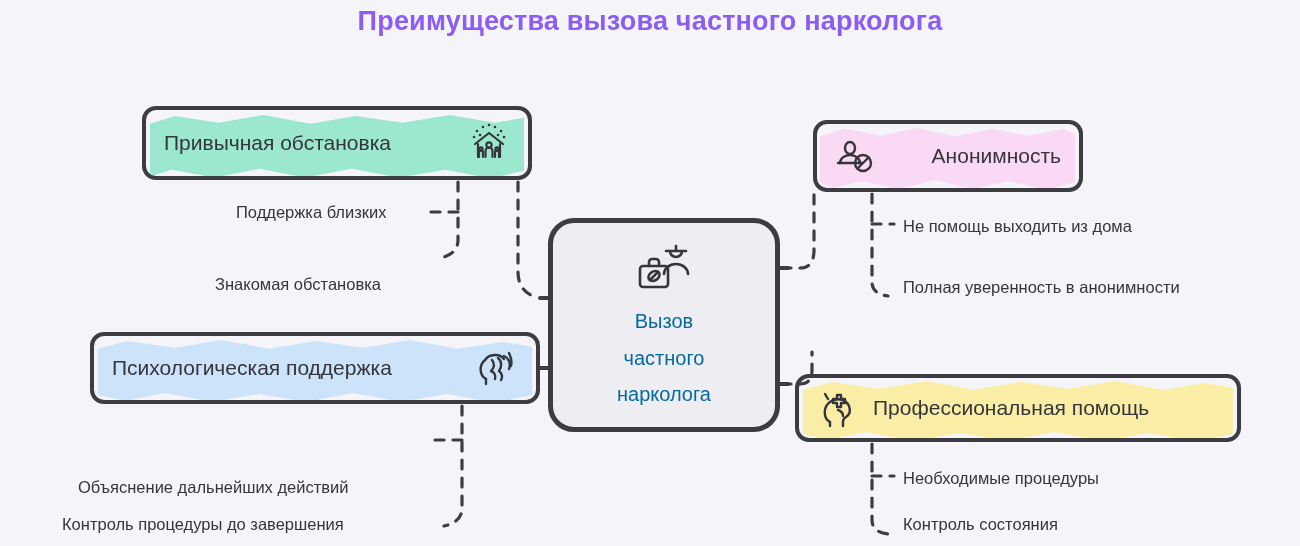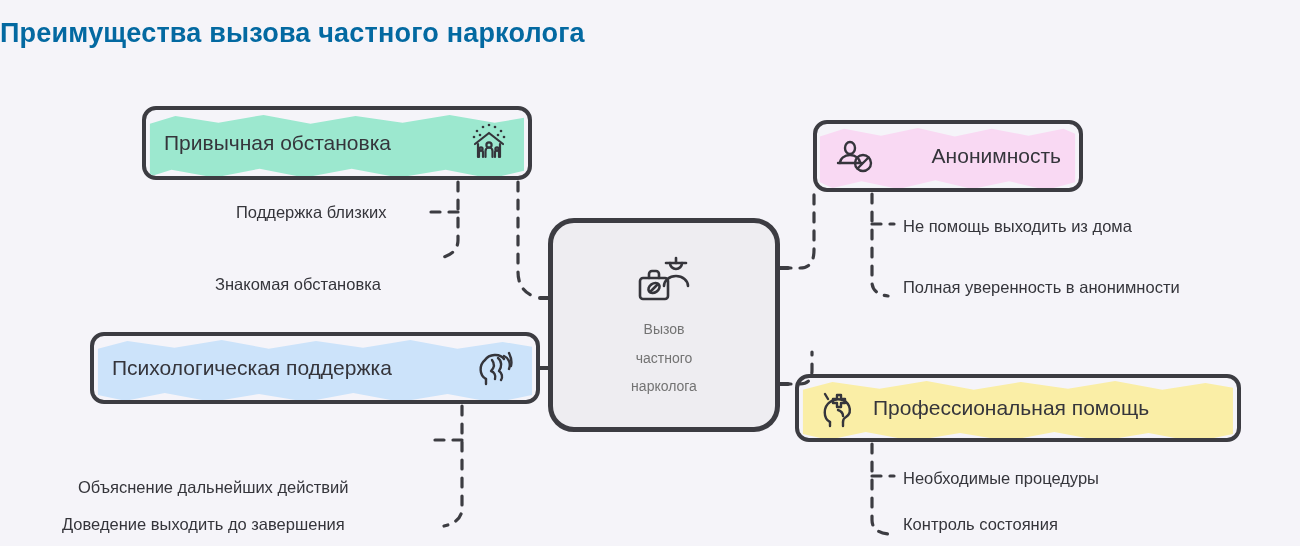--- a/index.html
+++ b/index.html
@@ -22,26 +22,27 @@
   }
   .svg-layer {
     position: absolute;
     inset: 0;
     width: 1300px;
     height: 546px;
     pointer-events: none;
   }
   .page-title {
     position: absolute;
-    top: 18px;
+    top: 6px;
     left: 0;
     width: 1300px;
+    text-align: center;
     font-size: 27px;
     font-weight: bold;
-    color: #0369a1;
+    color: #8b5cf6;
     letter-spacing: .2px;
   }
 
   
   .node {
     position: absolute;
     box-sizing: border-box;
     border: 4px solid #3c3c42;
     border-radius: 14px;
     display: flex;
@@ -86,23 +87,23 @@
     background: #eeedf1;
     border-width: 5px;
   }
   #center-node .node-inner {
     flex-direction: column;
     justify-content: center;
     gap: 10px;
     padding: 0 14px;
   }
   #center-node .center-text {
-    font-size: 14px;
+    font-size: 20px;
     line-height: 1.32;
-    color: #737373;
+    color: #0369a1;
     text-align: center;
   }
 
   
   #node-green  { left: 142px; top: 106px;  width: 390px; height: 74px; }
   #node-pink   { left: 813px; top: 120px;  width: 270px; height: 72px; }
   #node-blue   { left: 90px;  top: 332px;  width: 450px; height: 72px; }
   #node-yellow { left: 795px; top: 374px;  width: 446px; height: 68px; }
 
   #node-green  .node-inner { justify-content: space-between; }
@@ -277,18 +278,18 @@
     </div>
   </div>
 
   <div class="leaf" id="leaf-g1">Поддержка близких</div>
   <div class="leaf" id="leaf-g2">Знакомая обстановка</div>
 
   <div class="leaf" id="leaf-p1">Не помощь выходить из дома</div>
   <div class="leaf" id="leaf-p2">Полная уверенность в анонимности</div>
 
   <div class="leaf" id="leaf-b1">Объяснение дальнейших действий</div>
-  <div class="leaf" id="leaf-b2">Доведение выходить до завершения</div>
+  <div class="leaf" id="leaf-b2">Контроль процедуры до завершения</div>
 
   <div class="leaf" id="leaf-y1">Необходимые процедуры</div>
   <div class="leaf" id="leaf-y2">Контроль состояния</div>
 
 </div>
 
 </body></html>

